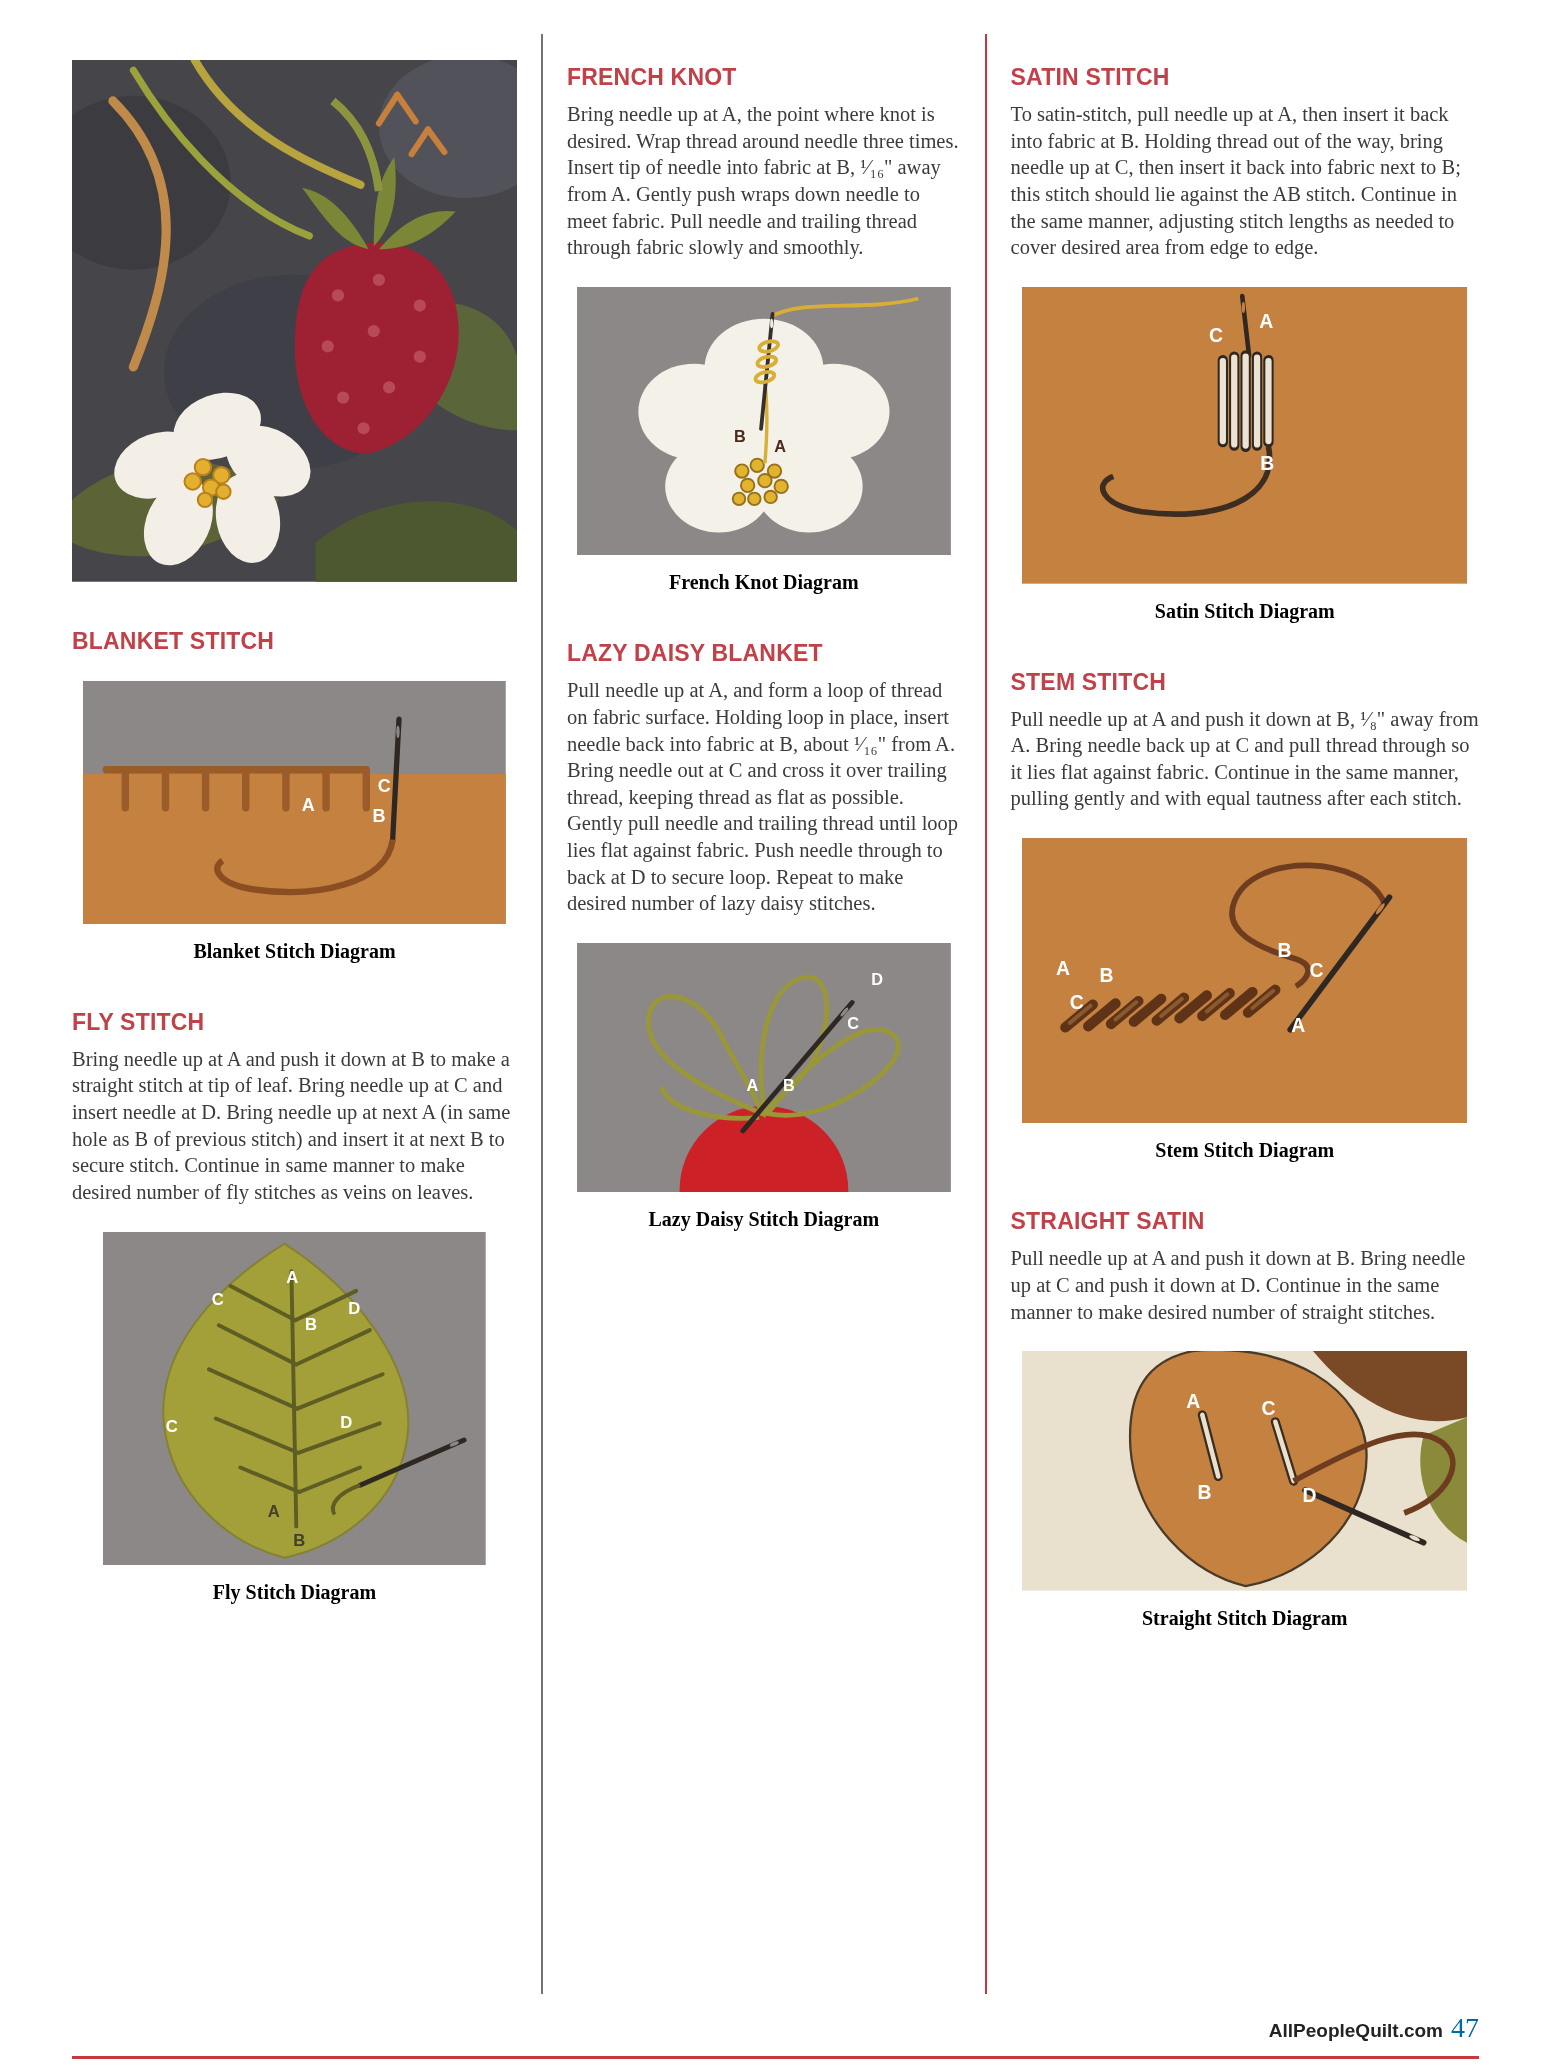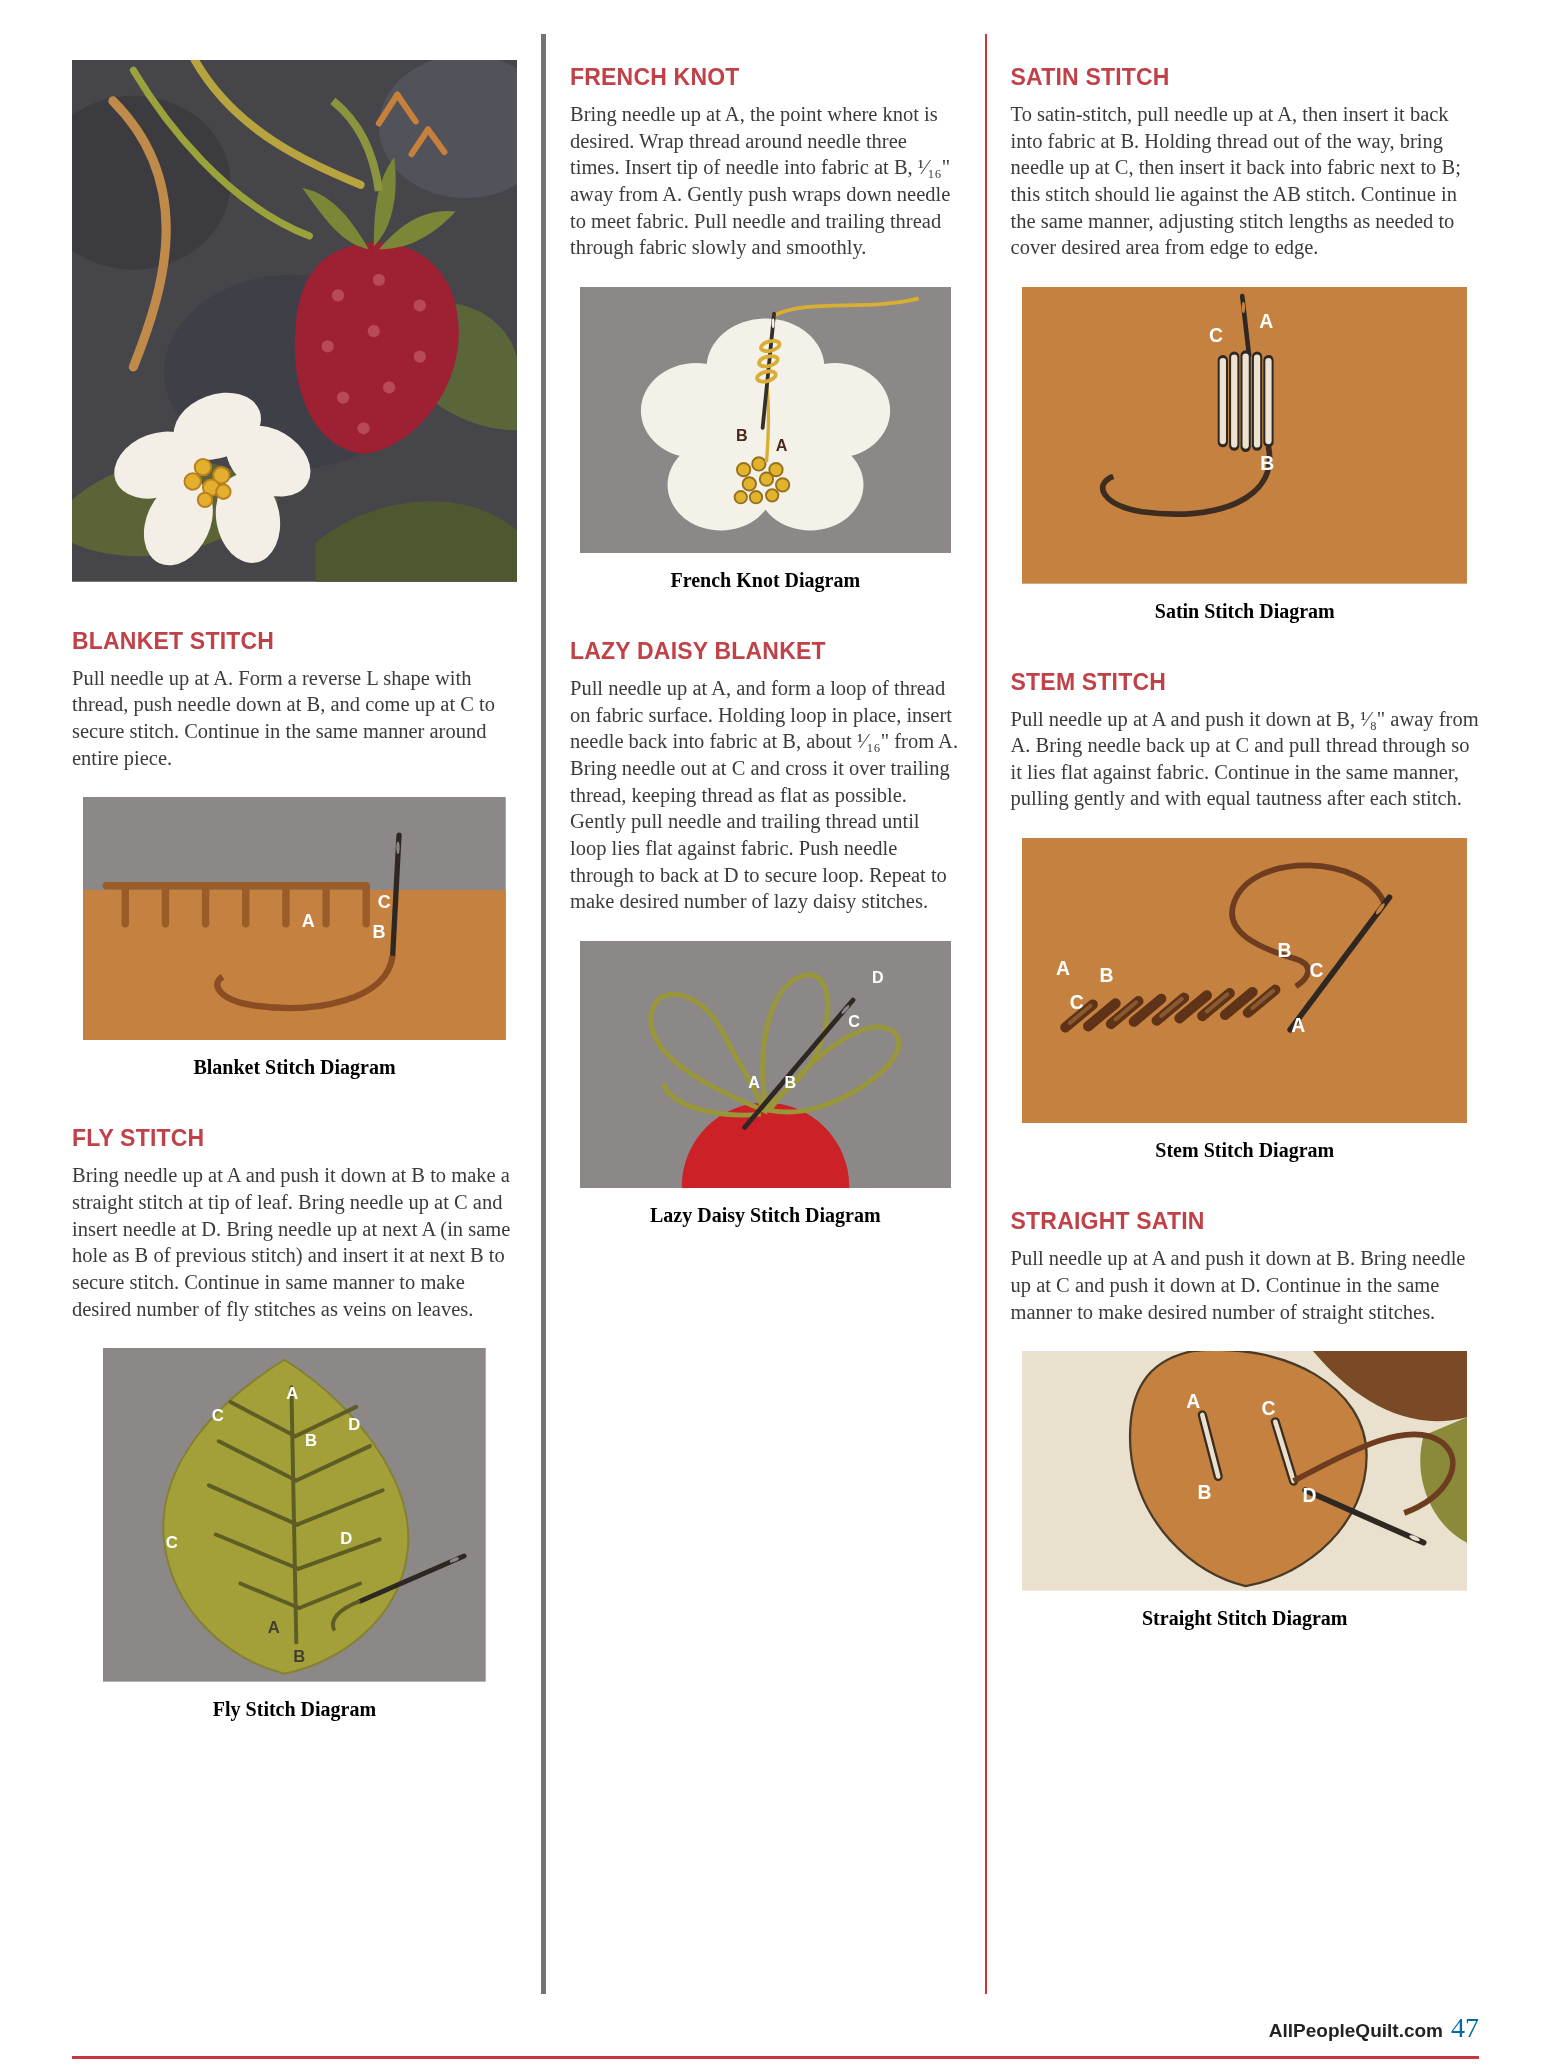--- a/index.html
+++ b/index.html
@@ -10,21 +10,21 @@
   header { text-align:center; }
   h1.page-title {
     font-family:"Liberation Sans", sans-serif; font-weight:bold;
     font-size:30px; letter-spacing:0.6px; color:#d1232a; margin-top:22px;
   }
   .title-rule { border-top:3px solid #c8373d; margin-top:16px; }
 
   main.columns { display:grid; grid-template-columns:1fr 0.95fr 1.05fr; flex:1; }
   .col { padding:26px 24px 30px 24px; }
   .col-1 { padding-left:0; }
-  .col-2 { border-left:5px solid #737373; border-right:2px solid #c8373d;padding-left:24px; }
+  .col-2 { border-left:2px solid #737373; border-right:2px solid #c8373d;padding-left:24px; }
   .col-3 { padding-right:0; }
 
   h2.heading {
     font-family:"Liberation Sans", sans-serif; font-weight:bold;
     font-size:23px; letter-spacing:0.2px; color:#c04148; margin:46px 0 10px 0;
   }
   .col > article:first-child h2.heading { margin-top:4px; }
 
   p.body { font-size:20.5px; line-height:1.3; color:#3b3b3b; }
 
@@ -116,21 +116,20 @@
               <circle cx="118" cy="412" r="8"></circle>
                 <circle cx="130" cy="430" r="7"></circle>
                 <circle cx="148" cy="422" r="7"></circle>
             </g>
           </g>
         </svg>
       </figure>
 
       <article class="section">
         <h2 class="heading">BLANKET STITCH</h2>
-        <p class="body">Pull needle up at A. Form a reverse L shape with thread, push needle down at B, and come up at C to secure stitch. Continue in the same manner around entire piece.</p>
         <figure class="diagram-fig">
           <svg class="diagram" viewBox="0 0 400 230" aria-hidden="true">
             <rect width="400" height="230" fill="#8b8887"></rect>
             <rect y="88" width="400" height="142" fill="#c5813f"></rect>
             <g stroke="#9a5c28" stroke-width="7" fill="none" stroke-linecap="round">
               <path d="M22,84 H268"></path>
               <path d="M40,86 v34"></path>
                 <path d="M78,86 v34"></path>
                 <path d="M116,86 v34"></path>
               <path d="M154,86 v34"></path>

